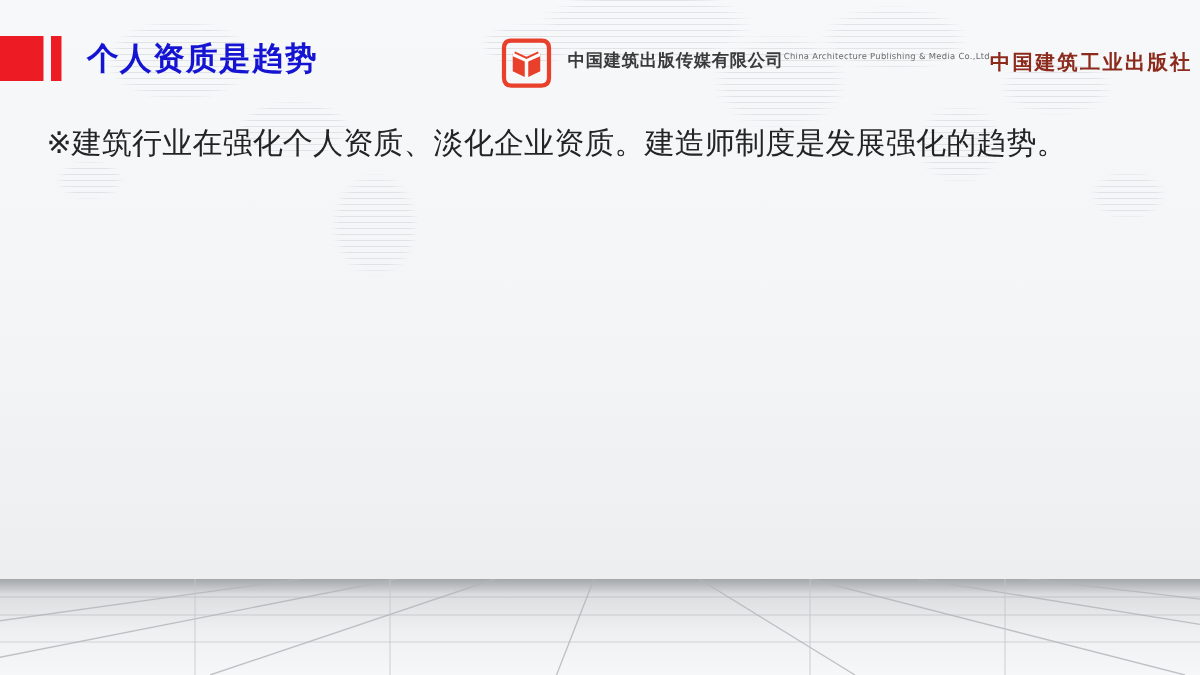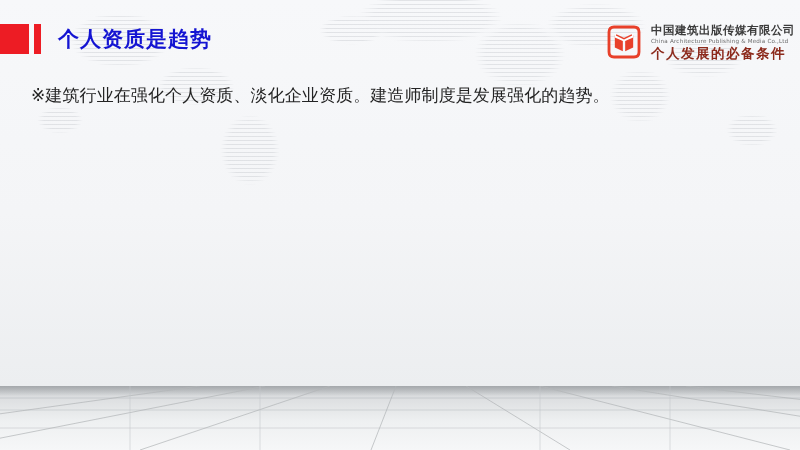--- a/index.html
+++ b/index.html
@@ -108,21 +108,21 @@
   .logo {
     position: absolute;
     right: 5px; top: 22px;
     display: flex;
     align-items: center;
   }
   .logo-mark { width: 40px; height: 40px; flex: 0 0 40px; }
   .logo-text {
     margin-left: 7px;
     display: flex;
-    flex-direction: column;
+    flex-direction: row;
     justify-content: center;
   }
   .logo-cn {
     color: #3b3b3b;
     font-size: 11.5px;
     font-weight: bold;
     letter-spacing: .5px;
     white-space: nowrap;
     line-height: 13px;
   }
@@ -142,21 +142,21 @@
     white-space: nowrap;
     line-height: 16px;
   }
 
   
   .body-copy {
     position: absolute;
     left: 31px; top: 78px;
     width: 740px;
     color: #242424;
-    font-size: 17px;
+    font-size: 20px;
     line-height: 35px;
     letter-spacing: .1px;
   }
   .body-copy p { margin: 0; }
 </style>
 </head>
 <body>
 
 <div id="slide">
 
@@ -200,21 +200,21 @@
     <svg class="logo-mark" viewBox="0 0 48 48">
       <path d="M6 12 Q6 6 12 6 L36 6 Q42 6 42 12 L42 36 Q42 42 36 42 L12 42 Q6 42 6 36 Z" fill="none" stroke="#e8402a" stroke-width="3.4"></path>
       <path d="M13 16 L22.6 20.4 L22.6 35.2 L13 30.6 Z" fill="#e8402a"></path>
       <path d="M35 16 L25.4 20.4 L25.4 35.2 L35 30.6 Z" fill="#e8402a"></path>
       <path d="M13 14.5 L24 19.2 L35 14.5 L35 18.6 L24 23.3 L13 18.6 Z" fill="#ffffff"></path>
       <path d="M14.5 15.5 L24 20 L33.5 15.5" fill="none" stroke="#e8402a" stroke-width="1.6"></path>
     </svg>
     <div class="logo-text">
       <div class="logo-cn">中国建筑出版传媒有限公司</div>
       <div class="logo-en">China Architecture Publishing &amp; Media Co.,Ltd</div>
-      <div class="logo-press">个人发展的必备条件</div>
+      <div class="logo-press">中国建筑工业出版社</div>
     </div>
   </div>
 
   <div class="body-copy">
     <p>※建筑行业在强化个人资质、淡化企业资质。建造师制度是发展强化的趋势。</p>
   </div>
 
 </div>
 
 </body></html>

